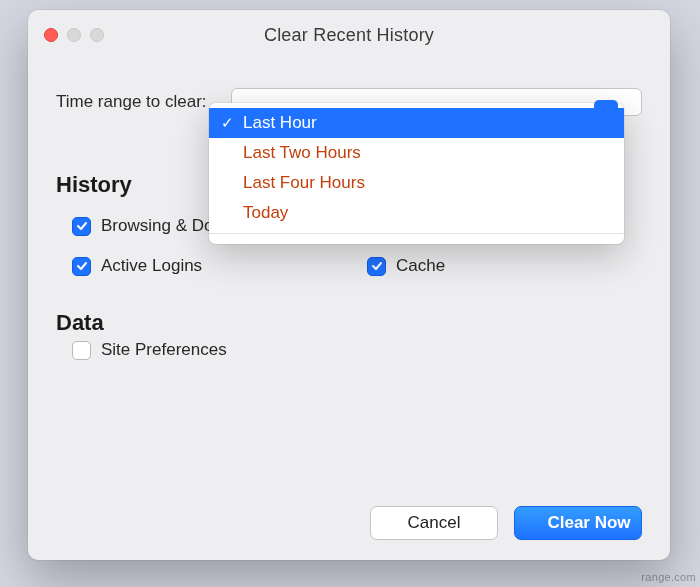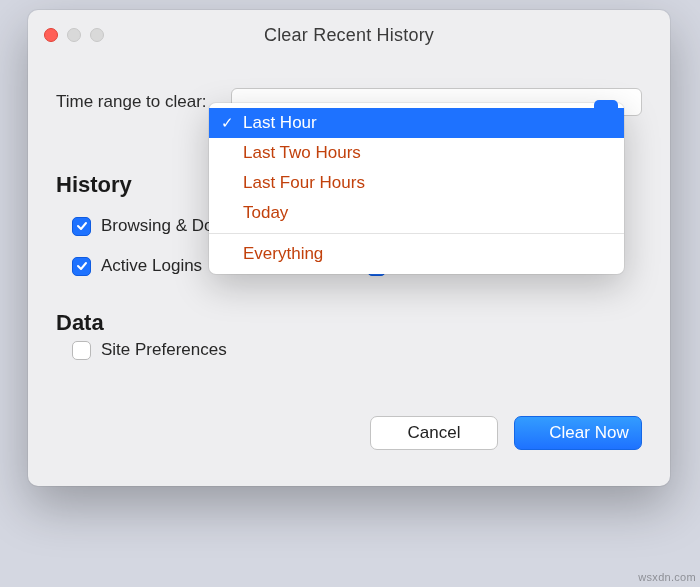--- a/index.html
+++ b/index.html
@@ -10,21 +10,21 @@
     font-family: -apple-system, "Helvetica Neue", Arial, sans-serif;
     font-size: 17px;
     color: #1a1a1a;
     overflow: hidden;
   }
   .window {
     position: absolute;
     left: 28px;
     top: 10px;
     width: 642px;
-    height: 476px;
+    height: 550px;
     background: #eeeef0;
     border-radius: 10px;
     box-shadow: 0 20px 50px rgba(0,0,0,0.28), 0 0 0 1px rgba(0,0,0,0.05);
   }
   .titlebar {
     position: relative;
     height: 52px;
     border-bottom: 1px solid rgba(0,0,0,0);
     display: flex;
     align-items: center;
@@ -111,21 +111,21 @@
     border: 1px solid #b9b9b9;
   }
   .ck.on svg { width: 12px; height: 12px; display: block; }
   .ck-label {
     font-size: 17px;
     color: #272727;
   }
   .button-row {
     position: absolute;
     right: 28px;
-    bottom: 36px;
+    bottom: 20px;
     display: flex;
     gap: 16px;
   }
   .btn {
     min-width: 128px;
     height: 34px;
     border-radius: 7px;
     font-size: 17px;
     display: flex;
     align-items: center;
@@ -134,21 +134,21 @@
   }
   .btn.cancel {
     background: #fff;
     border: 1px solid #c3c3c3;
     color: #222;
   }
   .btn.primary {
     background: linear-gradient(#339cff, #1e72ff);
     border: 1px solid #1466e6;
     color: #fff;
-    font-weight: 400;
+    font-weight: 700;
     padding-left: 22px;
   }
   
   .dropdown {
     position: absolute;
     left: 209px;
     top: 103px;
     width: 415px;
     background: #fff;
     border-radius: 7px;
@@ -301,18 +301,15 @@
   <div class="dd-item">
     <span>Last Two Hours</span>
   </div>
   <div class="dd-item">
     <span>Last Four Hours</span>
   </div>
   <div class="dd-item">
     <span>Today</span>
   </div>
   <div class="dd-sep"></div>
-  <div class="dd-item">
-    <span>Everything</span>
-  </div>
 </div>
 
-<div class="watermark">wsxdn.com</div>
+<div class="watermark">range.com</div>
 
 </body></html>

